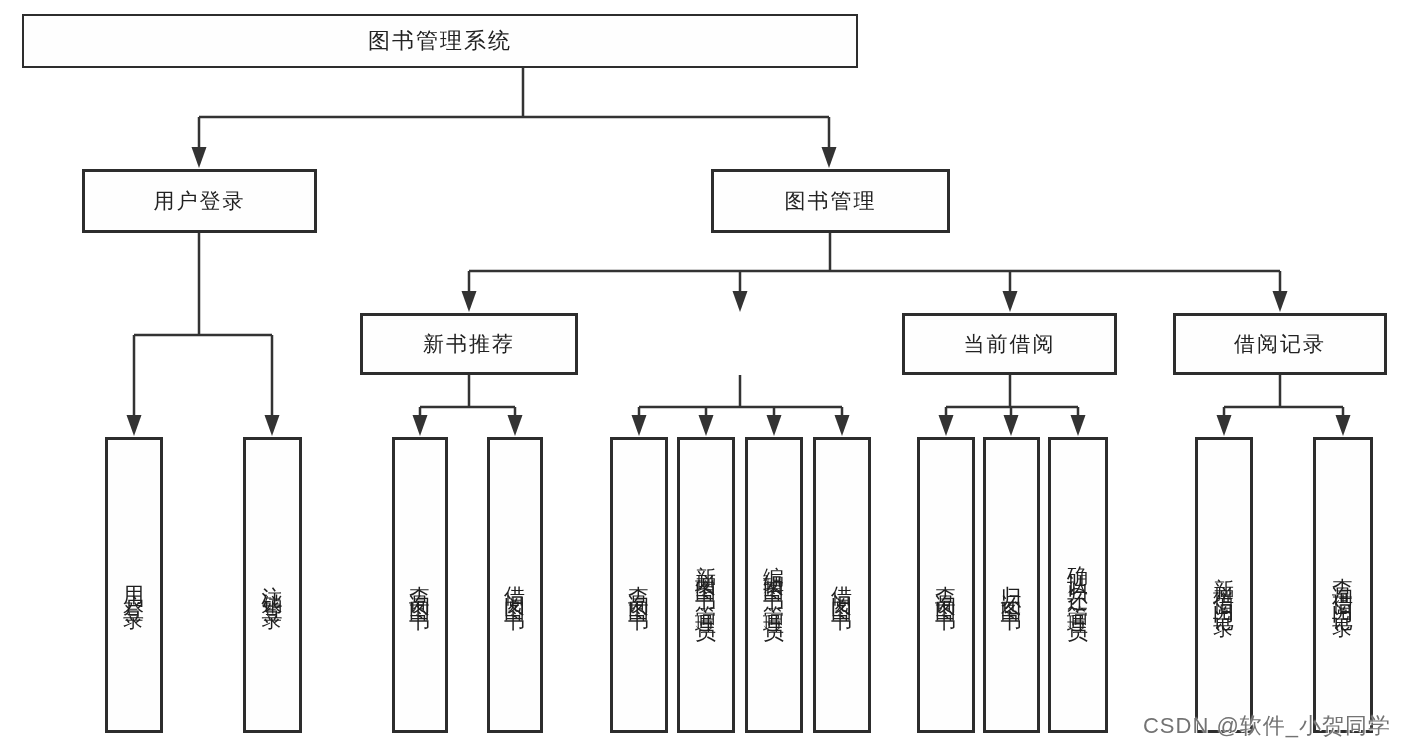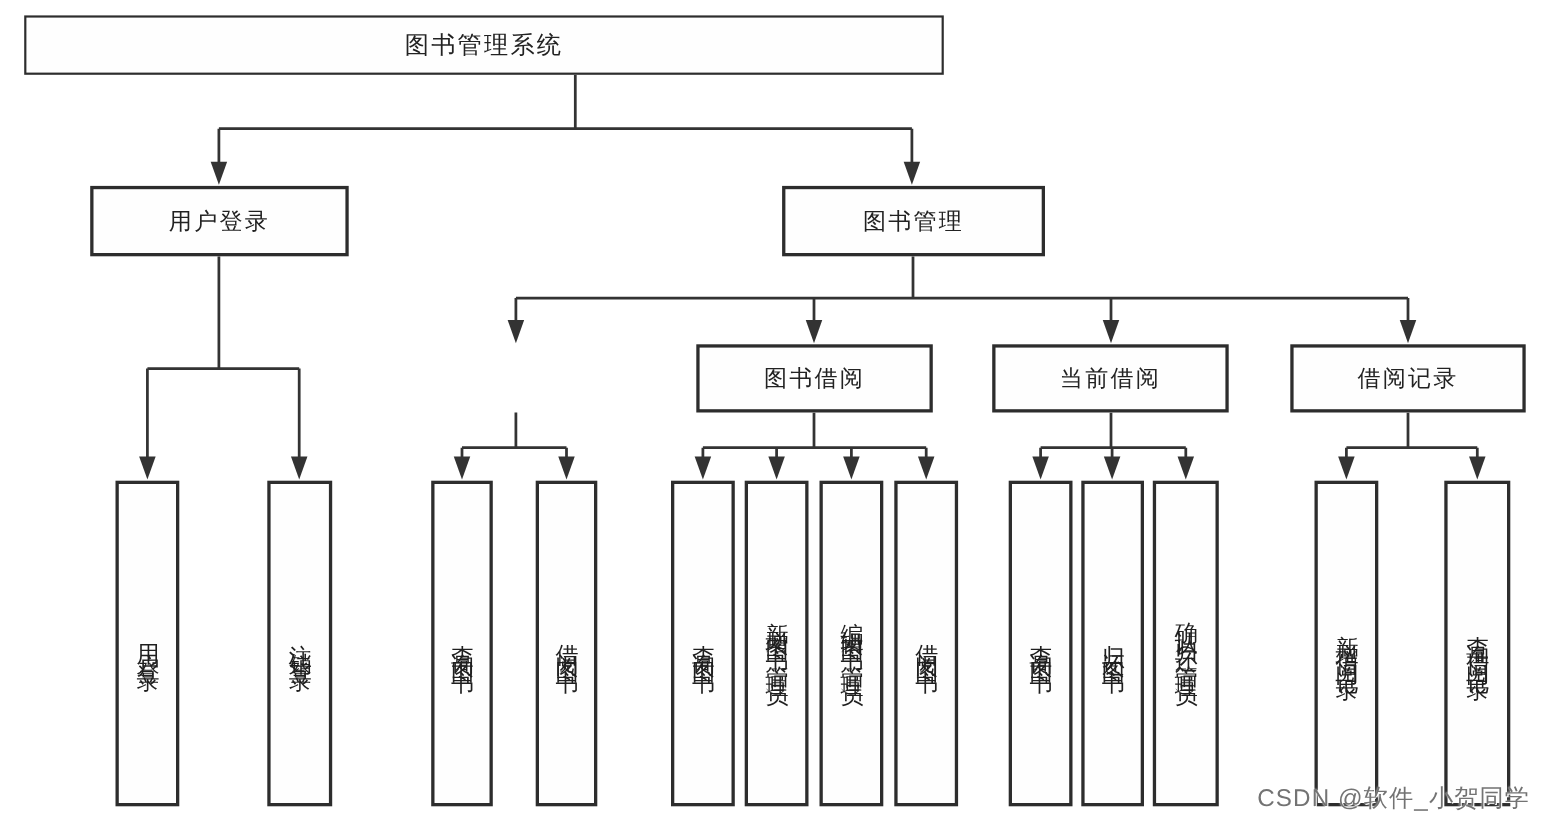--- a/index.html
+++ b/index.html
@@ -144,22 +144,22 @@
     <span>图书管理系统</span>
   </div>
 
   <div class="node hbox" style="left:82px; top:169px; width:235px; height:64px;">
     <span>用户登录</span>
   </div>
   <div class="node hbox" style="left:711px; top:169px; width:239px; height:64px;">
     <span>图书管理</span>
   </div>
 
-  <div class="node hbox" style="left:633px; top:313px; width:215px; height:62px;">
-    <span>图书借阅</span>
+  <div class="node hbox" style="left:360px; top:313px; width:218px; height:62px;">
+    <span>新书推荐</span>
   </div>
   <div class="node hbox" style="left:902px; top:313px; width:215px; height:62px;font-family:Liberation Serif, serif;">
     <span>当前借阅</span>
   </div>
   <div class="node hbox" style="left:1173px; top:313px; width:214px; height:62px;">
     <span>借阅记录</span>
   </div>
 
   <div class="leaf" style="left:105px; top:437px; width:58px; height:296px;">
     <span class="lbl">用户登录</span>

